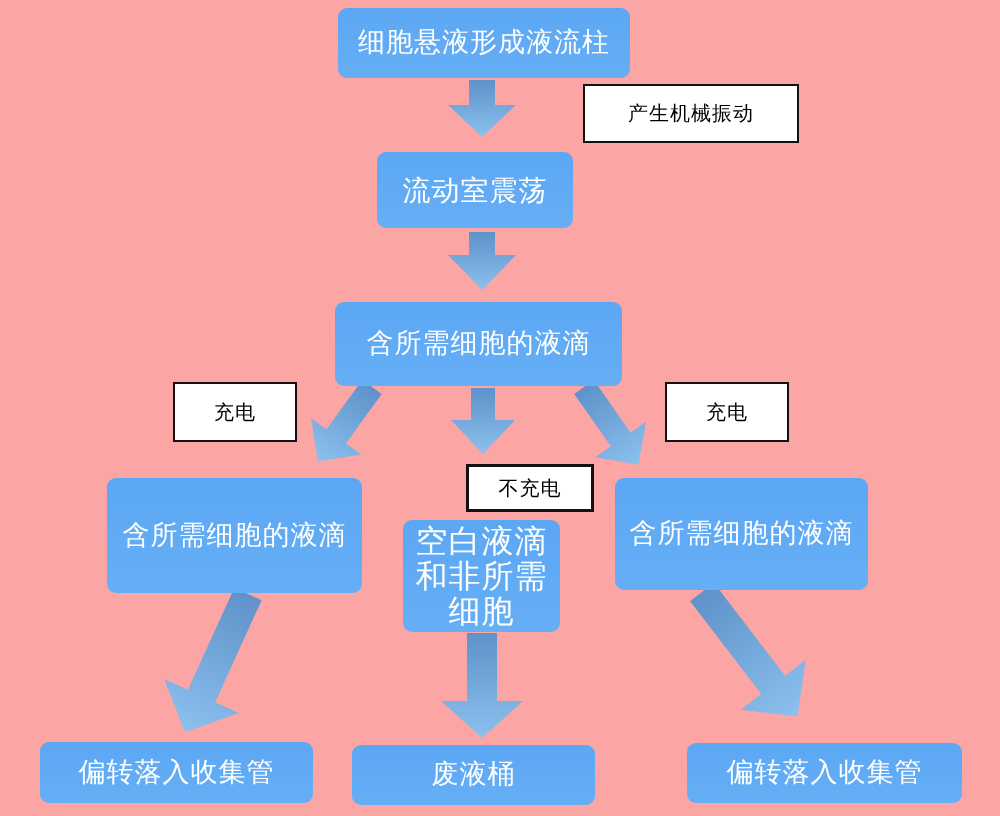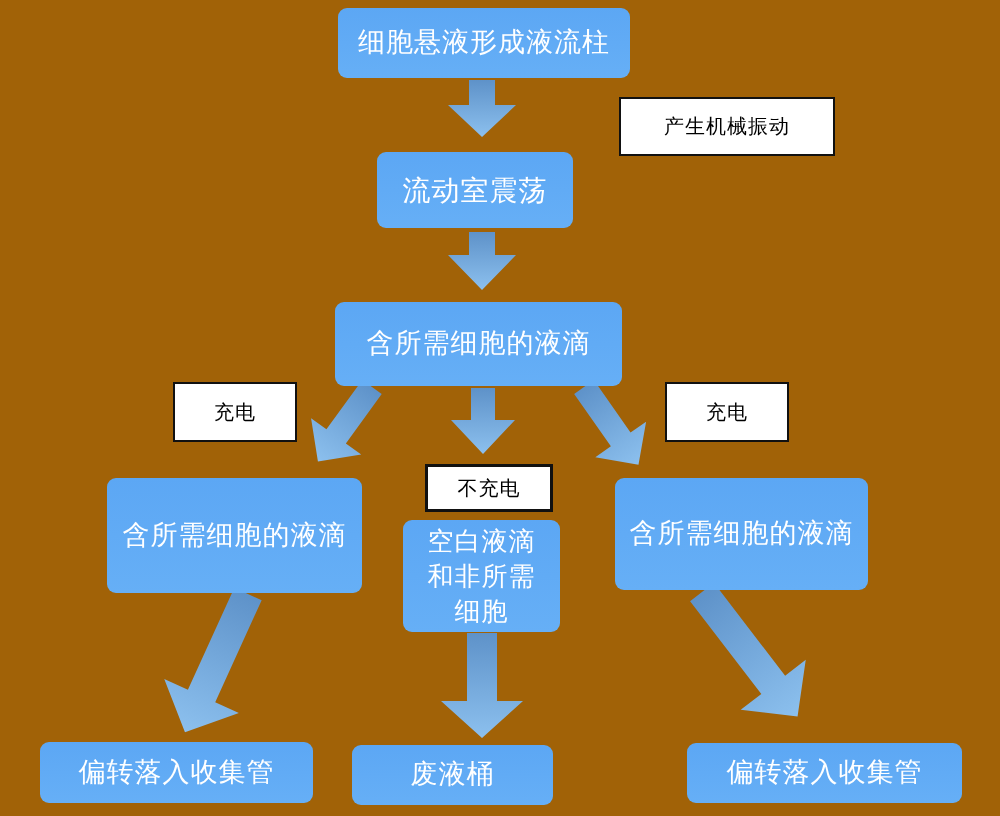--- a/index.html
+++ b/index.html
@@ -5,21 +5,21 @@
   html, body {
     margin: 0;
     padding: 0;
     background: #ffffff;
     font-family: "Liberation Sans", "DejaVu Sans", sans-serif;
   }
   .canvas {
     position: relative;
     width: 1000px;
     height: 816px;
-    background: #a16207;
+    background: #fca5a5;
     overflow: hidden;
   }
   .arrows-layer {
     position: absolute;
     left: 0;
     top: 0;
     width: 1000px;
     height: 816px;
     pointer-events: none;
   }
@@ -33,37 +33,38 @@
     justify-content: center;
     text-align: center;
     font-size: 27px;
     letter-spacing: 1px;
     line-height: 1.25;
   }
   .node span {
     white-space: pre-line;
   }
   .node.small-text {
-    font-size: 26px;
+    font-size: 32px;
     line-height: 35px;
   }
   .label-box {
     position: absolute;
     background: #ffffff;
     border: 2px solid #111111;
     color: #000000;
     display: flex;
     align-items: center;
     justify-content: center;
     text-align: center;
     font-size: 20px;
     letter-spacing: 1px;
   }
   .label-box.thick {
     border-width: 3px;
+    margin-left: 41px;
   }
 </style>
 </head>
 <body>
 
 <div class="canvas">
 
   <svg class="arrows-layer" viewBox="0 0 1000 816" xmlns="http://www.w3.org/2000/svg">
     <defs>
       <linearGradient id="arrowGrad" x1="0" y1="0" x2="0" y2="1">
@@ -78,21 +79,21 @@
     <path fill="url(#arrowGrad)" transform="translate(584,387) rotate(-35)" d="M-12 0H12V64H31L0 95L-31 64H-12Z"></path>
     <path fill="url(#arrowGrad)" transform="translate(248,594) rotate(24.5)" d="M-15 0H15V112H41L0 152L-41 112H-15Z"></path>
     <path fill="url(#arrowGrad)" transform="translate(482,633)" d="M-15 0H15V68H41L0 105L-41 68H-15Z"></path>
     <path fill="url(#arrowGrad)" transform="translate(702,592) rotate(-37.5)" d="M-15 0H15V117H41L0 157L-41 117H-15Z"></path>
   </svg>
 
   <div class="node" style="left:338px; top:8px; width:292px; height:70px;">
     <span>细胞悬液形成液流柱</span>
   </div>
 
-  <div class="label-box" style="left:583px; top:97px; width:212px; height:55px;margin-left:36px;">
+  <div class="label-box" style="left:583px; top:84px; width:212px; height:55px;">
     <span>产生机械振动</span>
   </div>
 
   <div class="node" style="left:377px; top:152px; width:196px; height:76px; font-size:28px;">
     <span>流动室震荡</span>
   </div>
 
   <div class="node" style="left:335px; top:302px; width:287px; height:84px;">
     <span>含所需细胞的液滴</span>
   </div>
@@ -120,21 +121,21 @@
   </div>
 
   <div class="node" style="left:615px; top:478px; width:253px; height:112px;">
     <span>含所需细胞的液滴</span>
   </div>
 
   <div class="node" style="left:40px; top:742px; width:273px; height:61px;">
     <span>偏转落入收集管</span>
   </div>
 
-  <div class="node" style="left:352px; top:745px; width:201px; height:60px;">
+  <div class="node" style="left:352px; top:745px; width:243px; height:60px;">
     <span>废液桶</span>
   </div>
 
   <div class="node" style="left:687px; top:743px; width:275px; height:60px;">
     <span>偏转落入收集管</span>
   </div>
 
 </div>
 
 </body></html>

